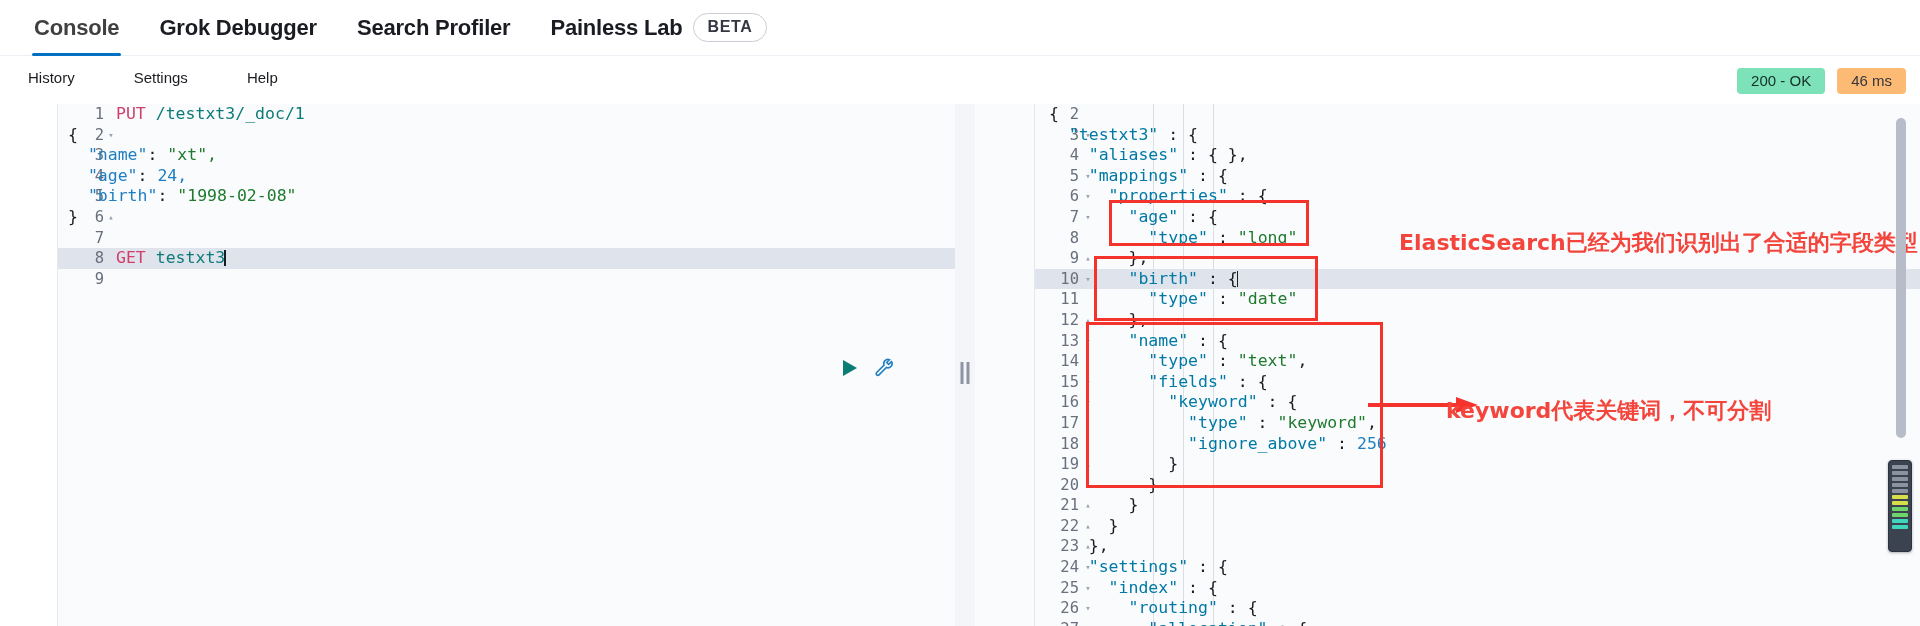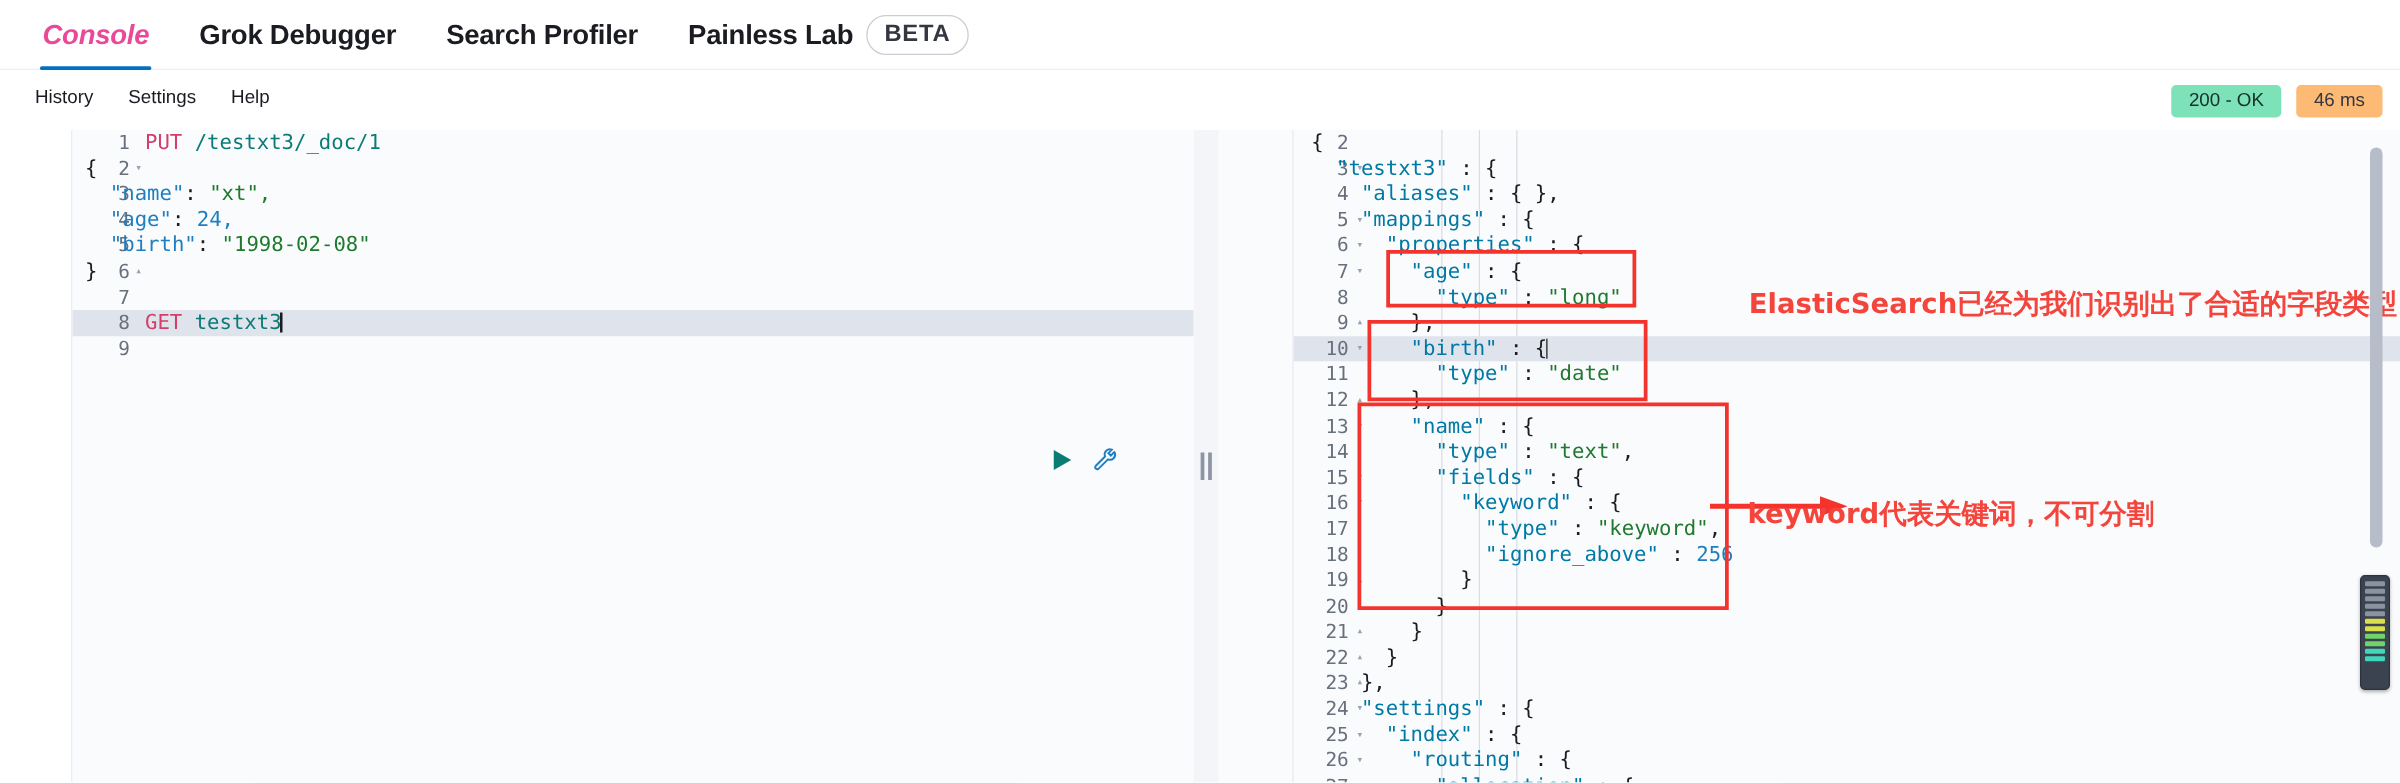--- a/index.html
+++ b/index.html
@@ -16,35 +16,35 @@
   .tabbar {
     position: absolute; left: 0; top: 0; width: 1920px; height: 56px;
     background: #fff; display: flex; align-items: center;
     padding-left: 14px; border-bottom: 1px solid #eceff3;
   }
   .tab {
     position: relative; height: 56px; display: flex; align-items: center;
     padding: 0 20px; font-size: 22px; font-weight: bold; color: #1a1c21;
     cursor: pointer; letter-spacing: -0.2px;
   }
-  .tab.active { color: #ec4899; font-style: italic; }
+  .tab.active { color: #404040; }
   .tab.active::after {
     content: ""; position: absolute; left: 18px; right: 18px; bottom: 0;
     height: 3px; background: #0071c2; border-radius: 2px;
   }
   .beta-badge {
-    margin-left: 10px; padding: 5px 14px 6px; font-size: 19px; font-weight: bold;
+    margin-left: 10px; padding: 5px 14px 6px; font-size: 16px; font-weight: bold;
     color: #343741; border: 1px solid #c9cdd4; border-radius: 16px;
     letter-spacing: 0.6px; line-height: 1; background: #fff; cursor: pointer;
   }
 
   
   .submenu {
     position: absolute; left: 0; top: 56px; width: 1920px; height: 42px;
-    display: flex; align-items: center; padding-left: 14px; background: #fff;
+    display: flex; align-items: center; padding-left: 14px; background: #fff; gap: 31px;
   }
   .submenu-item {
     font-size: 15px; color: #1a1c21; padding: 0 14px; cursor: pointer;
     font-weight: normal;
   }
 
   
   .status-wrap {
     position: absolute; right: 14px; top: 68px;
     display: flex; align-items: center; gap: 12px;
@@ -151,21 +151,21 @@
     position: absolute; left: 88px; top: 2px; width: 0; height: 0;
     border-left: 22px solid #f4332c;
     border-top: 8px solid transparent; border-bottom: 8px solid transparent;
   }
 
   .annot {
     position: absolute; color: #f4453c; font-size: 22px; font-weight: bold;
     font-family: "DejaVu Sans", sans-serif; white-space: nowrap;
   }
   #annot-1 { left: 1399px; top: 228px; }
-  #annot-2 { left: 1398px; top: 396px; }
+  #annot-2 { left: 1446px; top: 396px; }
 
   
   .vscroll {
     position: absolute; right: 14px; top: 104px; width: 10px; height: 522px;
   }
   .vscroll-thumb {
     position: absolute; left: 0; top: 14px; width: 10px; height: 320px;
     background: #b6bcc8; border-radius: 6px; cursor: pointer;
   }
   .mini-widget {

